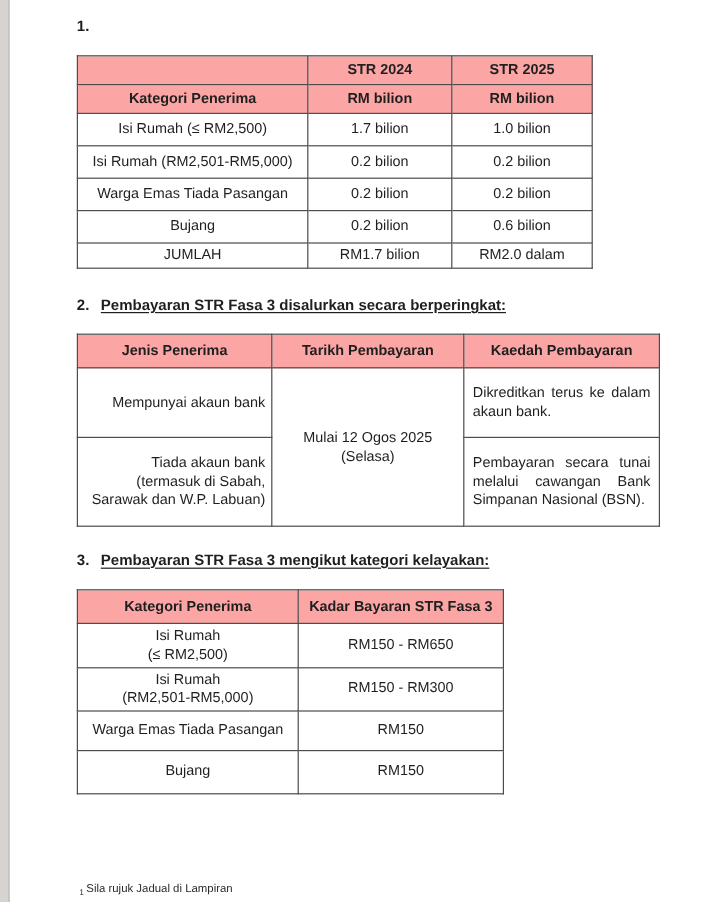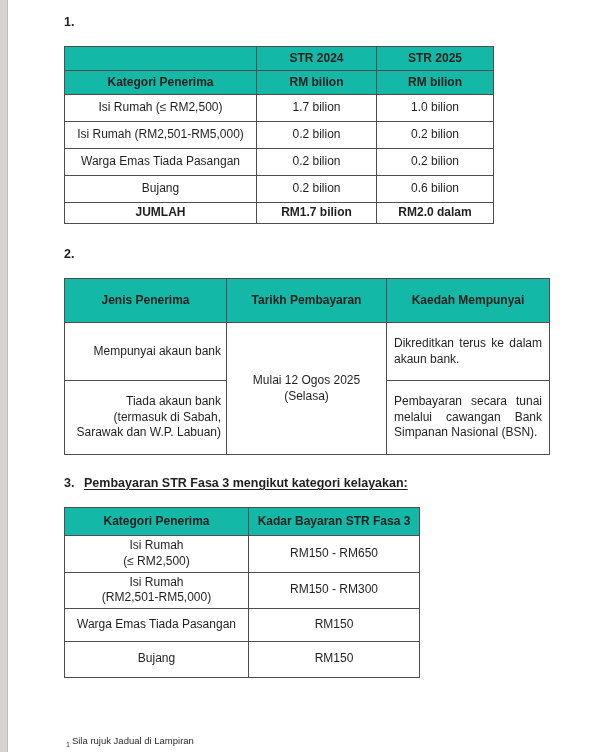--- a/index.html
+++ b/index.html
@@ -25,36 +25,36 @@
 
   table { border-collapse:collapse; font-size:12px; table-layout:fixed; }
   td {
     border:1px solid #4d4d4d;
     text-align:center;
     vertical-align:middle;
     padding:2px 5px;
     line-height:1.3;
     word-wrap:break-word;
   }
-  tr.hdr td { background:#14b8a6; font-weight:bold; }
+  tr.hdr td { background:#fca5a5; font-weight:bold; }
 
   .t1 { margin-top:16px; width:429px; }
   .t1 col:nth-child(1){ width:192px; }
   .t1 col:nth-child(2){ width:120px; }
   .t1 col:nth-child(3){ width:117px; }
   .t1 tr.hdr td { height:24px; }
   .t1 tr.data td { height:27px; }
-  .t1 tr.total td { height:20px; font-weight:bold; }
+  .t1 tr.total td { height:20px; font-weight:normal; }
 
   .h2gap { margin-top:22px; }
   .t2 { margin-top:16px; width:485px; }
   .t2 col:nth-child(1){ width:162px; }
   .t2 col:nth-child(2){ width:160px; }
   .t2 col:nth-child(3){ width:163px; }
-  .t2 tr.hdr td { height:44px; }
+  .t2 tr.hdr td { height:28px; }
   .t2 .r1 td { height:34px; }
   .t2 .r2 td { height:52px;margin-top:28px; }
   .t2 td.left { text-align:right; padding-left:7px; }
   .t2 td.justify { text-align:justify; text-align-last:left; padding:13px 7px; }
 
   .h3gap { margin-top:20px; }
   .t3 { margin-top:16px; width:355px; }
   .t3 col:nth-child(1){ width:184px; }
   .t3 col:nth-child(2){ width:171px; }
   .t3 tr.hdr td { height:28px; }
@@ -120,33 +120,34 @@
     <tr class="total">
       <td>JUMLAH</td>
       <td>RM1.7 bilion</td>
       <td>RM2.0 dalam</td>
     </tr>
   </tbody>
     </table>
 
   <div class="heading h2gap">
     <span class="num">2.</span>
+    <span class="title">Pembayaran STR Fasa 3 disalurkan secara berperingkat:</span>
   </div>
 
   <table class="t2">
     <colgroup>
         <col>
         <col>
         <col>
       </colgroup>
     <tbody>
         <tr class="hdr">
       <td>Jenis Penerima</td>
       <td>Tarikh Pembayaran</td>
-      <td>Kaedah Mempunyai</td>
+      <td>Kaedah Pembayaran</td>
     </tr>
     <tr class="r1">
       <td class="left">Mempunyai akaun bank</td>
       <td class="preline" rowspan="2">Mulai 12 Ogos 2025
 (Selasa)</td>
       <td class="justify">Dikreditkan terus ke dalam akaun bank.</td>
     </tr>
     <tr class="r2">
       <td class="left preline">Tiada akaun bank
 (termasuk di Sabah,

